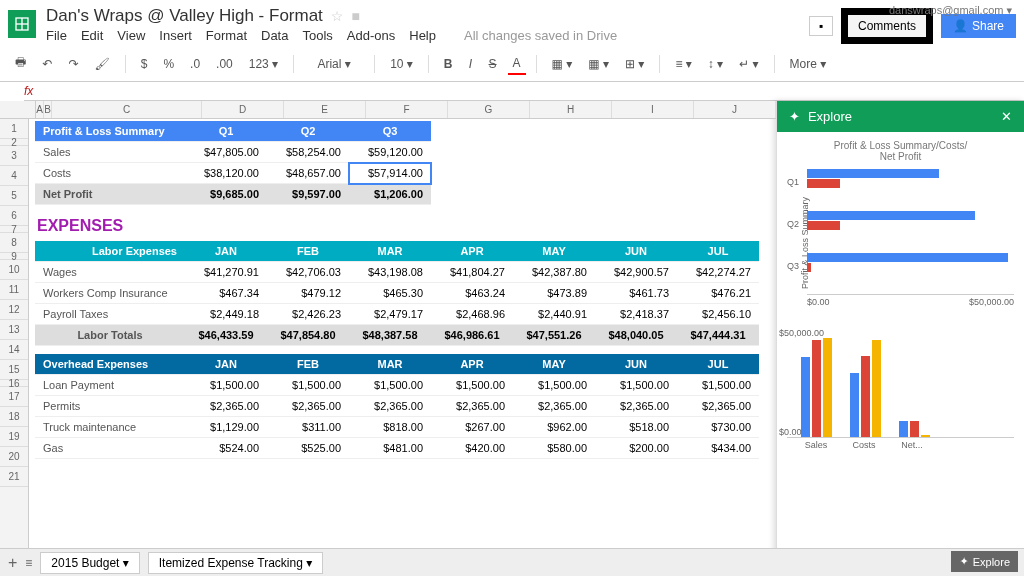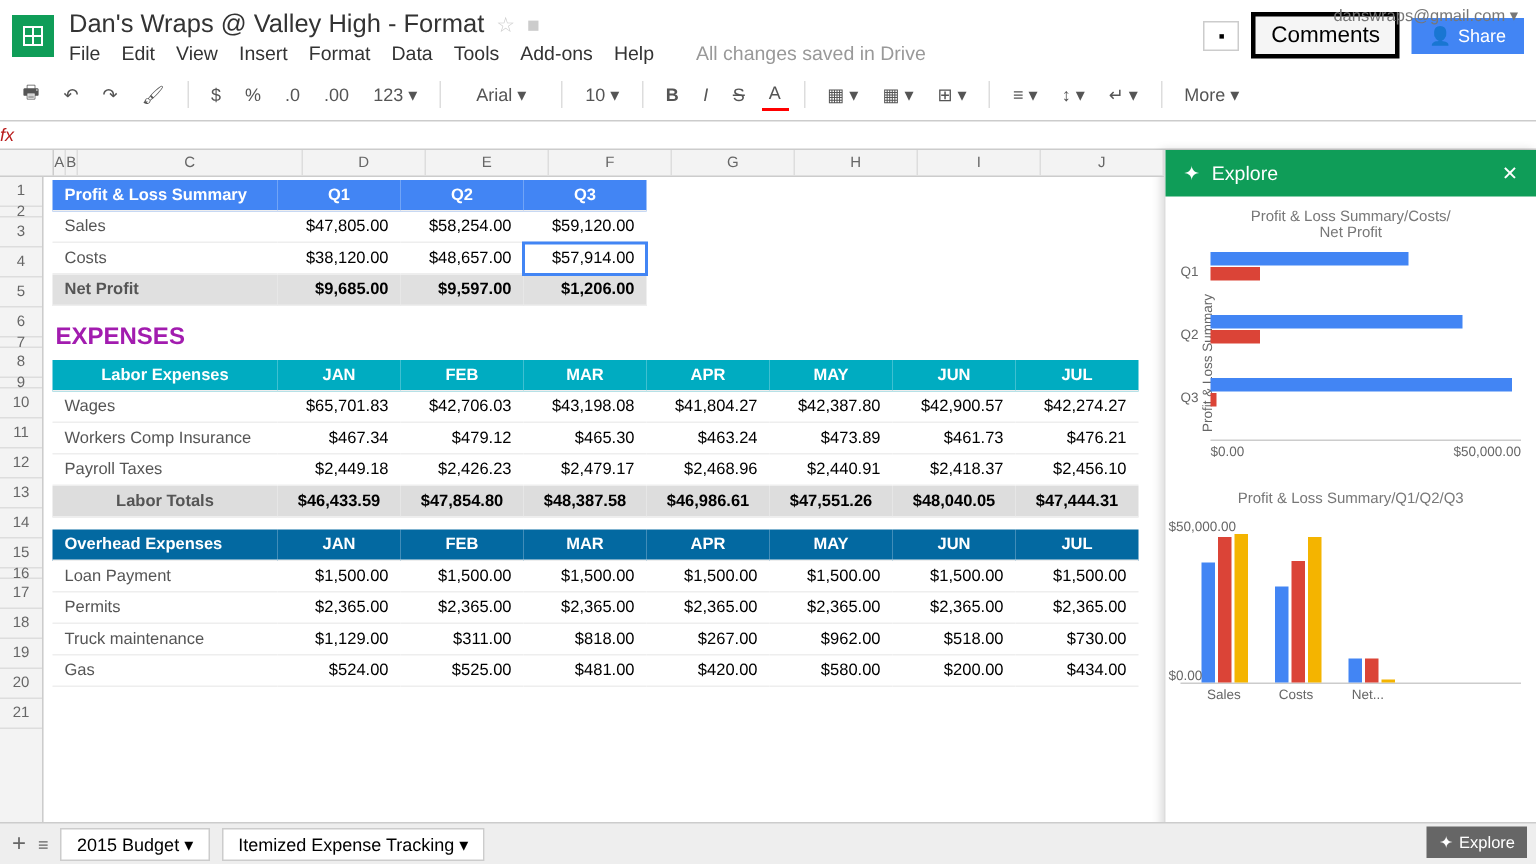--- a/index.html
+++ b/index.html
@@ -8,27 +8,27 @@
 .logo { width:28px; height:28px; background:#0f9d58; display:flex; align-items:center; justify-content:center; margin-right:10px; margin-top:4px; }
 .logo svg { width:16px; height:16px; fill:#fff; }
 .title-area { flex:1; }
 .doc-title { font-size:17px; color:#333; display:flex; align-items:center; gap:8px; }
 .star-icon,.folder-icon { color:#ccc; font-size:14px; }
 .menubar { display:flex; gap:14px; font-size:13px; color:#333; margin-top:2px; }
 .menubar span { cursor:pointer; }
 .save-status { color:#999; margin-left:14px; }
 .header-right { display:flex; align-items:center; gap:8px; margin-top:2px; }
 .user-email { font-size:11px; color:#777; position:absolute; top:4px; right:12px; }
-.comments-btn { border:3px solid #000000; padding:4px 10px; font-size:15px; background:#f5f5f5; cursor:pointer; }
+.comments-btn { border:7px solid #000000; padding:4px 10px; font-size:12px; background:#f5f5f5; cursor:pointer; }
 .share-btn { background:#4285f4; color:#fff; border:none; padding:5px 12px; font-size:12px; cursor:pointer; display:flex; align-items:center; gap:4px; }
 .chat-icon { width:24px; height:20px; border:1px solid #ccc; display:flex; align-items:center; justify-content:center; font-size:12px; cursor:pointer; }
 .toolbar { display:flex; align-items:center; padding:4px 10px; border-bottom:1px solid #ccc; gap:6px; font-size:12px; color:#555; margin-top:2px; }
 .toolbar .sep { width:1px; height:18px; background:#ddd; margin:0 4px; }
 .toolbar .tbtn { padding:3px 5px; cursor:pointer; min-width:14px; text-align:center; }
-.fx-bar { display:flex; align-items:center; border-bottom:1px solid #ccc; padding:2px 0; font-size:12px; color:#b91c1c; font-style:italic; }
+.fx-bar { display:flex; align-items:center; border-bottom:1px solid #ccc; padding:2px 0; font-size:12px; color:#b91c1c; font-style:italic;margin-left:24px; }
 .main { display:flex; height:calc(100% - 120px); }
 .sheet-area { flex:1; overflow:hidden; position:relative; }
 .col-headers { display:flex; background:#f3f3f3; border-bottom:1px solid #ccc; font-size:10px; color:#666; }
 .corner { width:36px; border-right:1px solid #ccc; }
 .col-h { border-right:1px solid #ddd; text-align:center; padding:3px 0; }
 .grid { display:flex; height:calc(100% - 20px); overflow:auto; }
 .row-headers { background:#f3f3f3; border-right:1px solid #ccc; font-size:10px; color:#666; }
 .row-h { border-bottom:1px solid #ddd; text-align:center; padding:0 4px; height:20px; line-height:20px; width:28px; }
 .cells { flex:1; font-size:11px; position:relative; }
 .section-title { color:#4285f4; font-weight:bold; font-size:16px; padding:4px 8px; }
@@ -210,32 +210,32 @@
                 <td>$9,685.00</td>
                 <td>$9,597.00</td>
                 <td>$1,206.00</td>
               </tr>
         </tbody>
           </table>
         <div class="section-title exp">EXPENSES</div>
         <table class="data labor">
           <tbody>
               <tr>
-                <th class="lbl" style="text-align:center">Labor Expenses</th>
+                <th class="lbl" style="text-align:right">Labor Expenses</th>
                 <th>JAN</th>
                 <th>FEB</th>
                 <th>MAR</th>
                 <th>APR</th>
                 <th>MAY</th>
                 <th>JUN</th>
                 <th>JUL</th>
               </tr>
           <tr>
                 <td class="lbl">Wages</td>
-                <td>$65,701.83</td>
+                <td>$41,270.91</td>
                 <td>$42,706.03</td>
                 <td>$43,198.08</td>
                 <td>$41,804.27</td>
                 <td>$42,387.80</td>
                 <td>$42,900.57</td>
                 <td>$42,274.27</td>
               </tr>
           <tr>
                 <td class="lbl">Workers Comp Insurance</td>
                 <td>$467.34</td>
@@ -359,21 +359,20 @@
                 <div class="hbar" style="width:2%;background:#db4437"></div>
               </div>
             </div>
           <div class="haxis">
               <span>$0.00</span>
               <span>$50,000.00</span>
             </div>
         </div>
       </div>
       <div class="chart-box">
-        <div class="chart-title">Profit &amp; Loss Summary/Q1/Q2/Q3</div>
         <div class="vbar-chart">
           <div class="vaxis-left">
               <span>$50,000.00</span>
               <span>$0.00</span>
             </div>
           <div class="vgroup">
               <div class="vbar" style="height:80px;background:#4285f4"></div>
               <div class="vbar" style="height:97px;background:#db4437"></div>
               <div class="vbar" style="height:99px;background:#f4b400"></div>
             </div>

